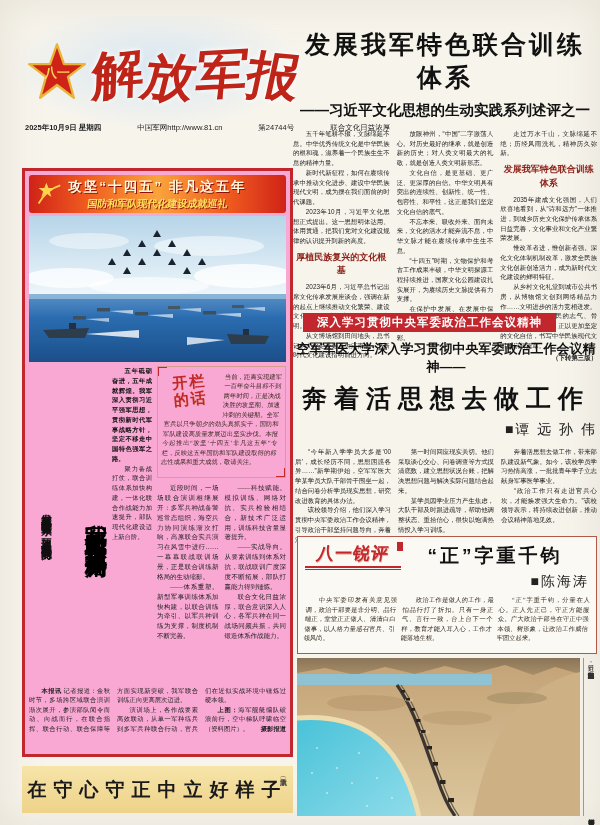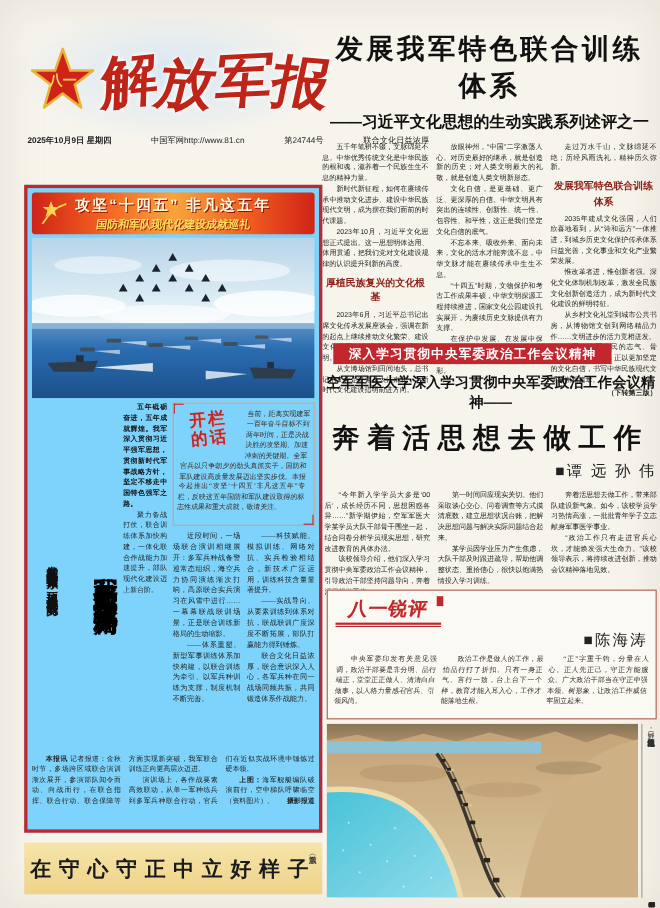--- a/index.html
+++ b/index.html
@@ -29,21 +29,21 @@
   .lead{position:absolute;left:293px;top:28px;width:304px;}
   .lead-h1{font-size:25px;font-weight:bold;letter-spacing:3px;text-align:center;color:#111;}
   .lead-h2{font-size:14.5px;font-weight:bold;text-align:center;margin-top:7px;color:#111;}
   .cols{display:flex;gap:7px;margin-top:9px;}
   .cols .c{flex:1;font-size:6.4px;line-height:1.52;color:#222;}
   .subhead{color:#8e231a;font-weight:bold;font-size:9px;text-align:center;text-indent:0;margin:5px 0 4px;}
   .turn{font-weight:bold;text-align:right;text-indent:0;margin-top:3px;}
 
   
   .frame{position:absolute;left:22px;top:168px;width:271px;height:589px;border:3px solid #c1272d;
-    box-sizing:border-box;background:#7dd3fc;padding:4px;}
+    box-sizing:border-box;background:#f9a8d4;padding:4px;}
   .banner{height:38px;border-radius:3px;position:relative;overflow:hidden;text-align:center;
     background:linear-gradient(90deg,#cf2318 0%,#ef5a1f 22%,#f9a43b 50%,#ef5a1f 78%,#cf2318 100%);}
   .banner-l1{font-size:13.5px;font-weight:bold;color:#fff8dd;letter-spacing:2px;margin-top:3px;
     text-shadow:1px 1px 0 #8a1208;}
   .banner-l2{font-size:10px;font-weight:bold;color:#ffe05a;transform:skewX(-8deg);margin-top:1px;
     text-shadow:1px 1px 0 #9a2410;}
   .banner-emblem{position:absolute;left:7px;top:5px;width:26px;height:28px;}
   .photo1{width:100%;height:146px;margin-top:3px;display:block;}
   .art{display:flex;gap:5px;margin-top:4px;height:316px;}
   .vtxt{writing-mode:vertical-rl;text-orientation:upright;}
@@ -291,20 +291,21 @@
   </div>
 
   <div class="comment">
     <div class="chead sans">
       <div class="clabel">
         <span class="txt">八一锐评</span>
         <div class="rule"></div>
         <div class="rule2"></div>
         <div class="seal"></div>
       </div>
+      <div class="comment-h1">“正”字重千钧</div>
     </div>
     <div class="byline sans">■陈海涛</div>
     <div class="cols">
       <div class="c jt">
           <p>中央军委印发有关意见强调，政治干部要是非分明、品行端正，堂堂正正做人、清清白白做事，以人格力量感召官兵、引领风尚。</p>
         </div>
       <div class="c jt">
           <p>政治工作是做人的工作，最怕品行打了折扣。只有一身正气、言行一致，台上台下一个样，教育才能入耳入心，工作才能落地生根。</p>
         </div>
       <div class="c jt">

